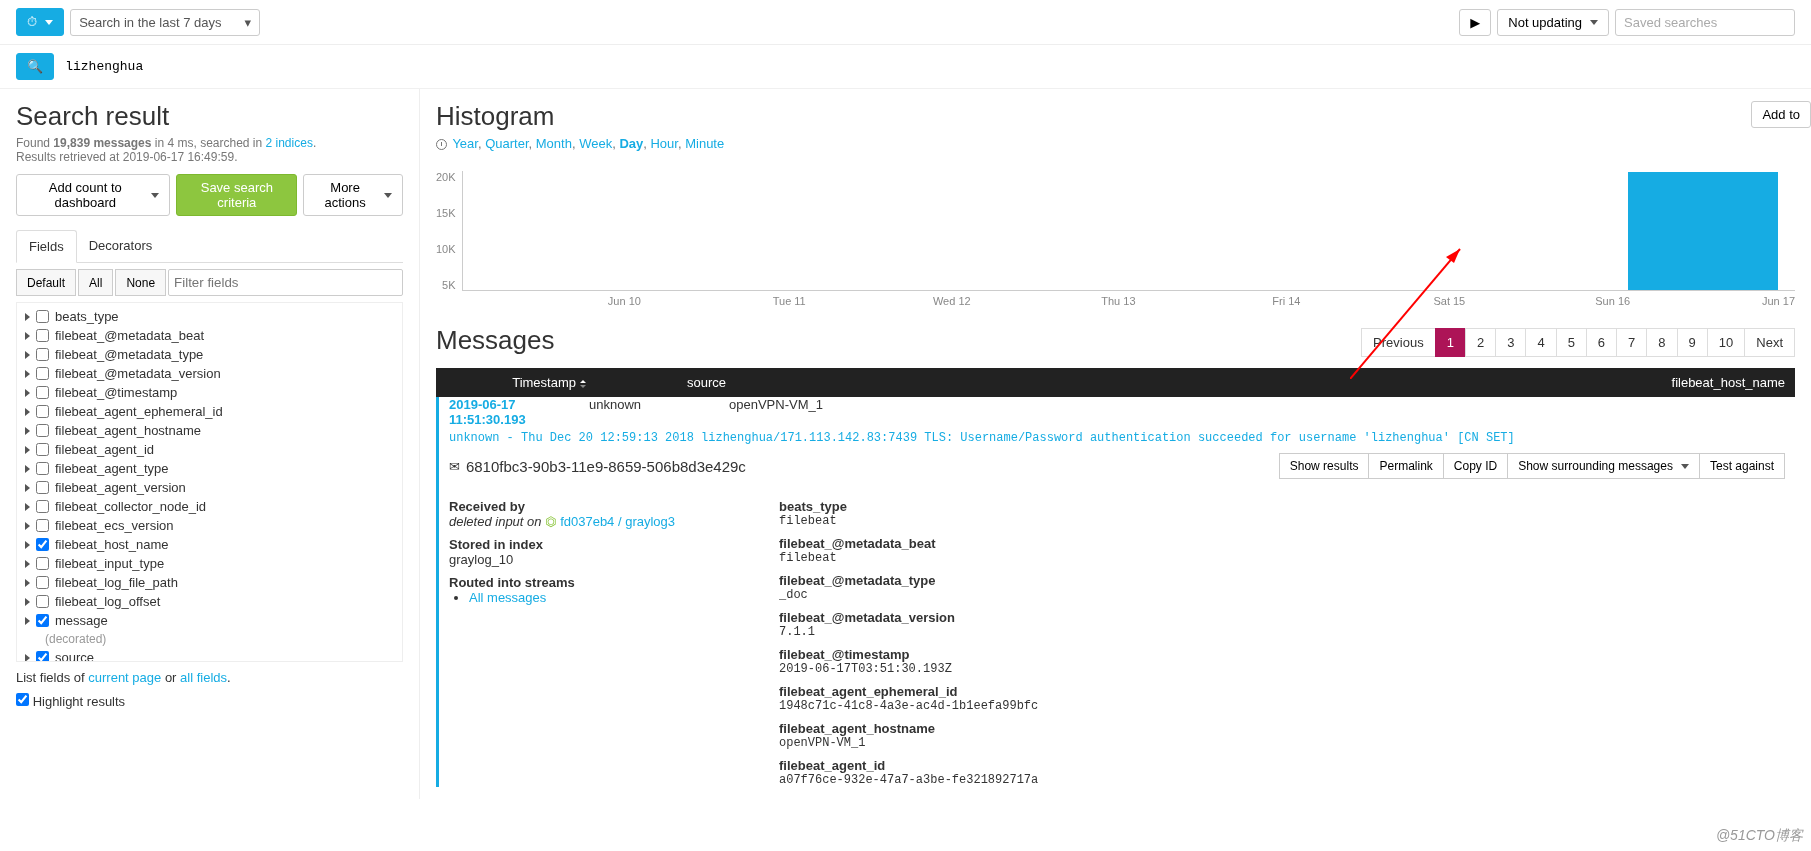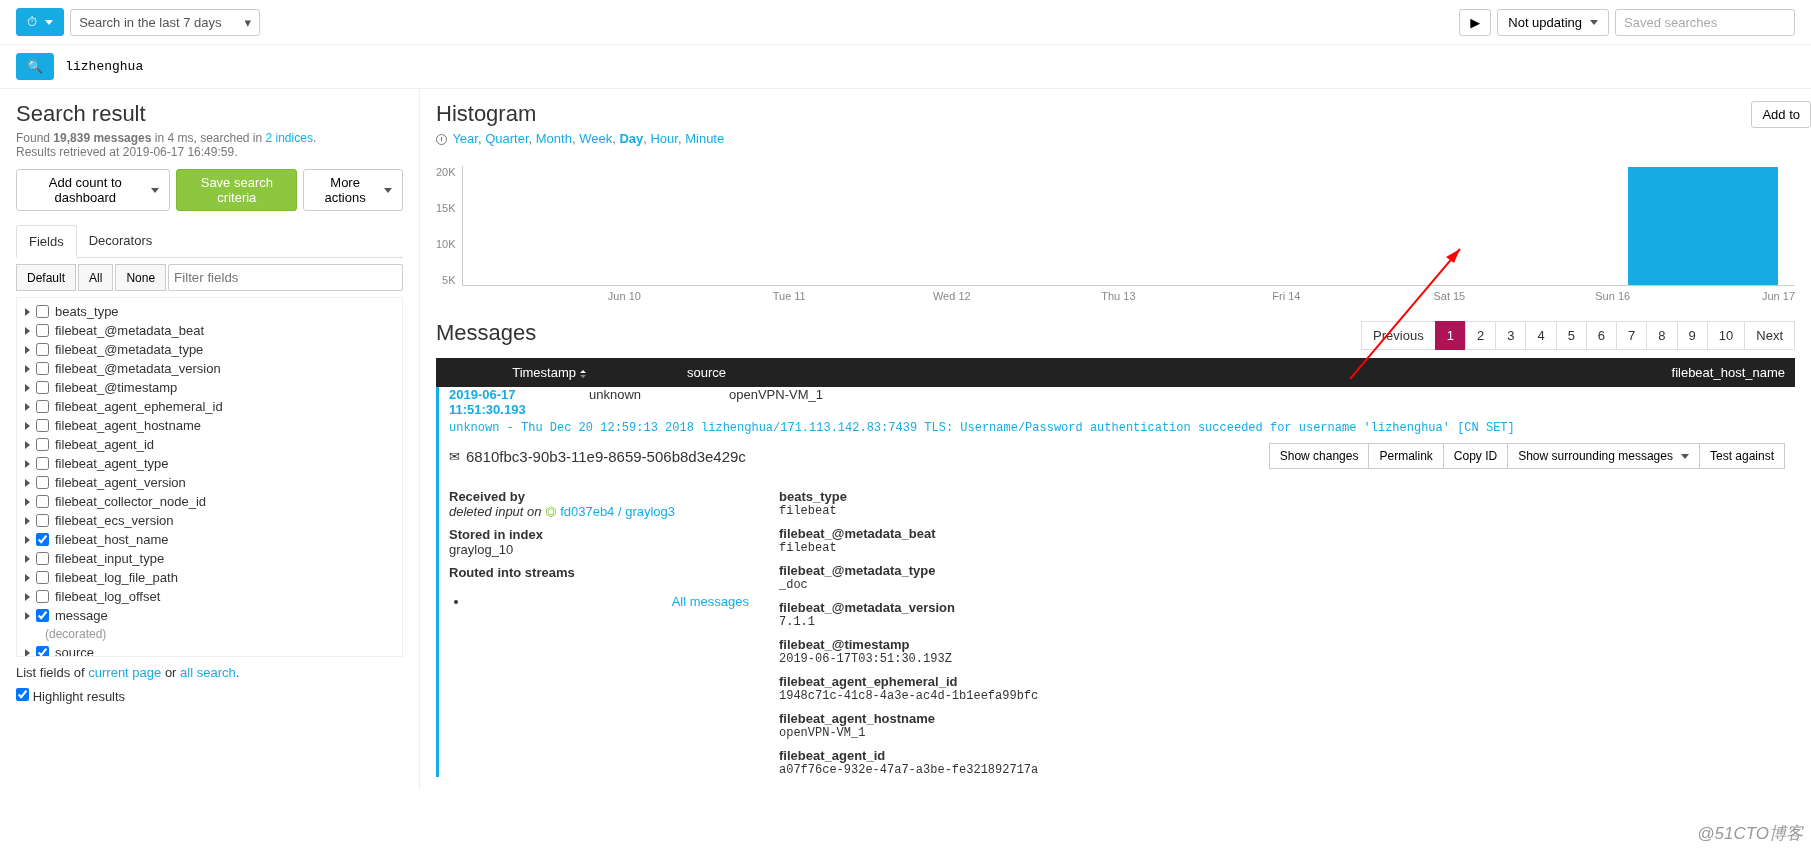--- a/index.html
+++ b/index.html
@@ -11,21 +11,21 @@
 .select-like { border: 1px solid #ccc; padding: 5px 8px; border-radius: 3px; min-width: 180px; background: #fff; display: inline-flex; align-items: center; justify-content: space-between; font-size: 13px; color: #555; }
 .caret { width: 0; height: 0; border-left: 4px solid transparent; border-right: 4px solid transparent; border-top: 5px solid #555; display: inline-block; margin-left: 4px; }
 .caret-white { border-top-color: #fff; }
 .top-right { margin-left: auto; display: flex; gap: 6px; }
 .query-bar { padding: 8px 16px; display: flex; gap: 6px; align-items: center; border-bottom: 1px solid #f0f0f0; }
 .query-input { flex: 0 0 380px; font-family: "Courier New", monospace; padding: 5px; font-size: 13px; border: none; }
 .main { display: flex; }
 .sidebar { width: 420px; padding: 12px 16px; border-right: 1px solid #eee; }
 .content { flex: 1; padding: 12px 16px; position: relative; }
 h1, h2 { font-weight: 400; color: #333; }
-h2.section { font-size: 22px; margin-bottom: 4px; }
+h2.section { font-size: 26px; margin-bottom: 4px; }
 .small { color: #777; font-size: 12px; }
 a, .link { color: #16ACE3; text-decoration: none; cursor: pointer; }
 .btn-row { display: flex; gap: 6px; margin: 10px 0 14px 0; }
 .tabs { display: flex; border-bottom: 1px solid #ddd; margin-bottom: 6px; }
 .tab { padding: 8px 12px; cursor: pointer; }
 .tab.active { border: 1px solid #ddd; border-bottom: 1px solid #fff; margin-bottom: -1px; border-radius: 3px 3px 0 0; background: #fff; text-align: center; }
 .mini-btn-row { display: flex; gap: 2px; margin-bottom: 6px; }
 .mini-btn { padding: 5px 10px; border: 1px solid #ccc; background: #f7f7f7; cursor: pointer; font-size: 12px; }
 .filter-input { flex: 1; padding: 5px; border: 1px solid #ccc; border-radius: 2px; }
 .fields-box { border: 1px solid #eee; max-height: 360px; overflow-y: auto; padding: 4px 0; }
@@ -58,25 +58,25 @@
 .detail-cols { display: flex; margin-top: 12px; gap: 30px; }
 .dcol { font-size: 13px; }
 .dcol dt { font-weight: bold; margin-top: 8px; }
 .dcol dd { margin: 0; }
 .mono { font-family: Consolas, "Courier New", monospace; font-size: 12px; }
 .sort-icon { display: inline-block; margin-left: 4px; vertical-align: middle; }
 .sort-icon::before { content: ""; display: block; width: 0; height: 0; border-left: 3px solid transparent; border-right: 3px solid transparent; border-bottom: 3px solid #fff; margin-bottom: 2px; }
 .sort-icon::after { content: ""; display: block; width: 0; height: 0; border-left: 3px solid transparent; border-right: 3px solid transparent; border-top: 3px solid #888; }
 .annot-arrow { position: absolute; pointer-events: none; }
 .add-to-right { position: absolute; right: 0; top: 12px; }
-.watermark { position: fixed; right: 8px; bottom: 6px; color: #999; font-size: 17px; font-style: italic; }
+.watermark { position: fixed; right: 8px; bottom: 6px; color: #999; font-size: 14px; font-style: italic; }
 .clock-icon { display: inline-block; width: 11px; height: 11px; border: 1.5px solid #777; border-radius: 50%; position: relative; vertical-align: middle; margin-right: 2px; }
 .clock-icon::after { content: ""; position: absolute; left: 4px; top: 2px; width: 1px; height: 4px; background: #777; }
 input[type=checkbox] { margin: 0; }
-ul.bullets { padding-left: 20px; margin-top: 14px; text-align: right; }
+ul.bullets { padding-left: 20px; margin-top: 0; }
 </style>
 </head>
 <body>
 
 <div class="top-bar">
   <button class="btn btn-primary">
       <span>⏱</span>
       <span class="caret caret-white"></span>
     </button>
   <div class="select-like" style="width:190px">
@@ -222,21 +222,21 @@
         </div>
         <div class="field-item sub">(decorated)</div>
         <div class="field-item">
           <span class="tri"></span>
           <input type="checkbox" checked="" style=""> 
           <span>source</span>
         </div>
       </div>
 
     <div class="list-fields">
-      <span>List fields of </span><a class="link">current page</a><span> or </span><a class="link">all search</a><span>.</span>
+      <span>List fields of </span><a class="link">current page</a><span> or </span><a class="link">all fields</a><span>.</span>
     </div>
     <div class="list-fields">
       <label><input type="checkbox" checked="" style=""> <span>Highlight results</span></label>
     </div>
   </div>
 
   <div class="content">
     <button class="btn add-to-right">Add to</button>
     <h2 class="section">Histogram</h2>
     <div class="hist-links" id="hist-links"><span class="clock-icon"></span> <a class="link">Year</a>, <a class="link">Quarter</a>, <a class="link">Month</a>, <a class="link">Week</a>, <a class="link active">Day</a>, <a class="link">Hour</a>, <a class="link">Minute</a></div>
@@ -303,21 +303,21 @@
       <div class="row-top">
         <div class="col-ts">2019-06-17 11:51:30.193</div>
         <div class="col-src" style="color:#333;font-weight:normal">unknown</div>
         <div class="col-host" style="color:#333;font-weight:normal">openVPN-VM_1</div>
       </div>
       <div class="row-msg">unknown - Thu Dec 20 12:59:13 2018 lizhenghua/171.113.142.83:7439 TLS: Username/Password authentication succeeded for username 'lizhenghua' [CN SET]</div>
       <div class="row-id">
         <span>✉</span>
         <span style="font-size:15px">6810fbc3-90b3-11e9-8659-506b8d3e429c</span>
         <div class="row-actions">
-          <button class="btn">Show changes</button>
+          <button class="btn">Show results</button>
           <button class="btn">Permalink</button>
           <button class="btn">Copy ID</button>
           <button class="btn">
               <span>Show surrounding messages</span>
               <span class="caret"></span>
             </button>
           <button class="btn">Test against</button>
         </div>
       </div>
 

